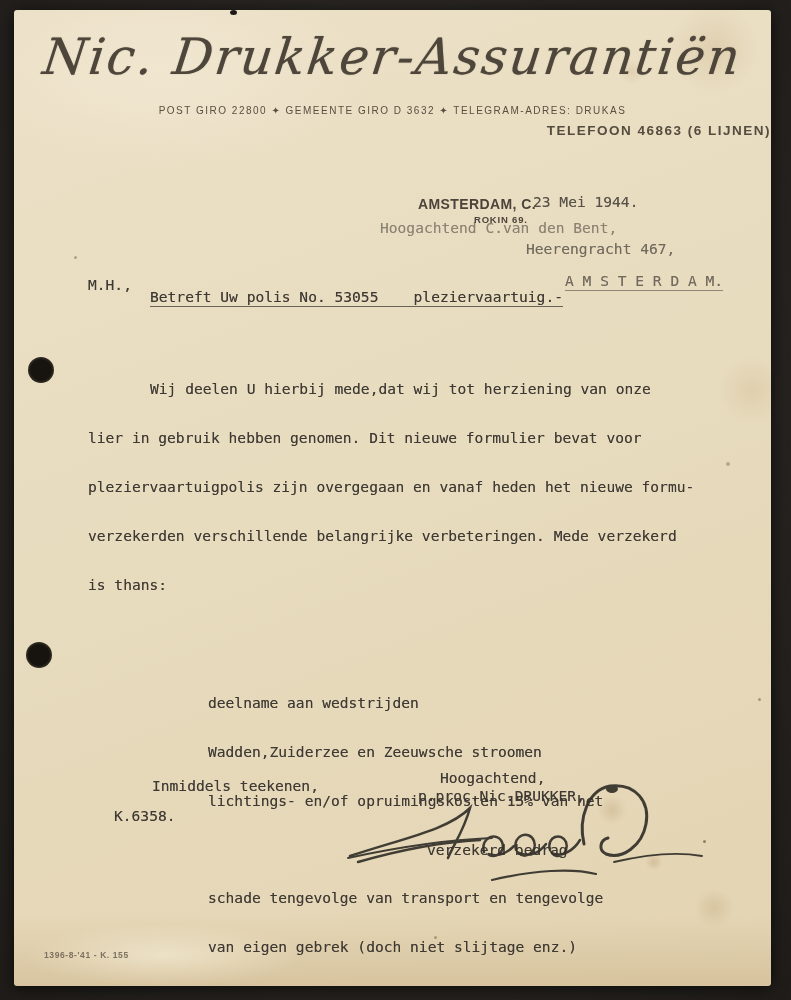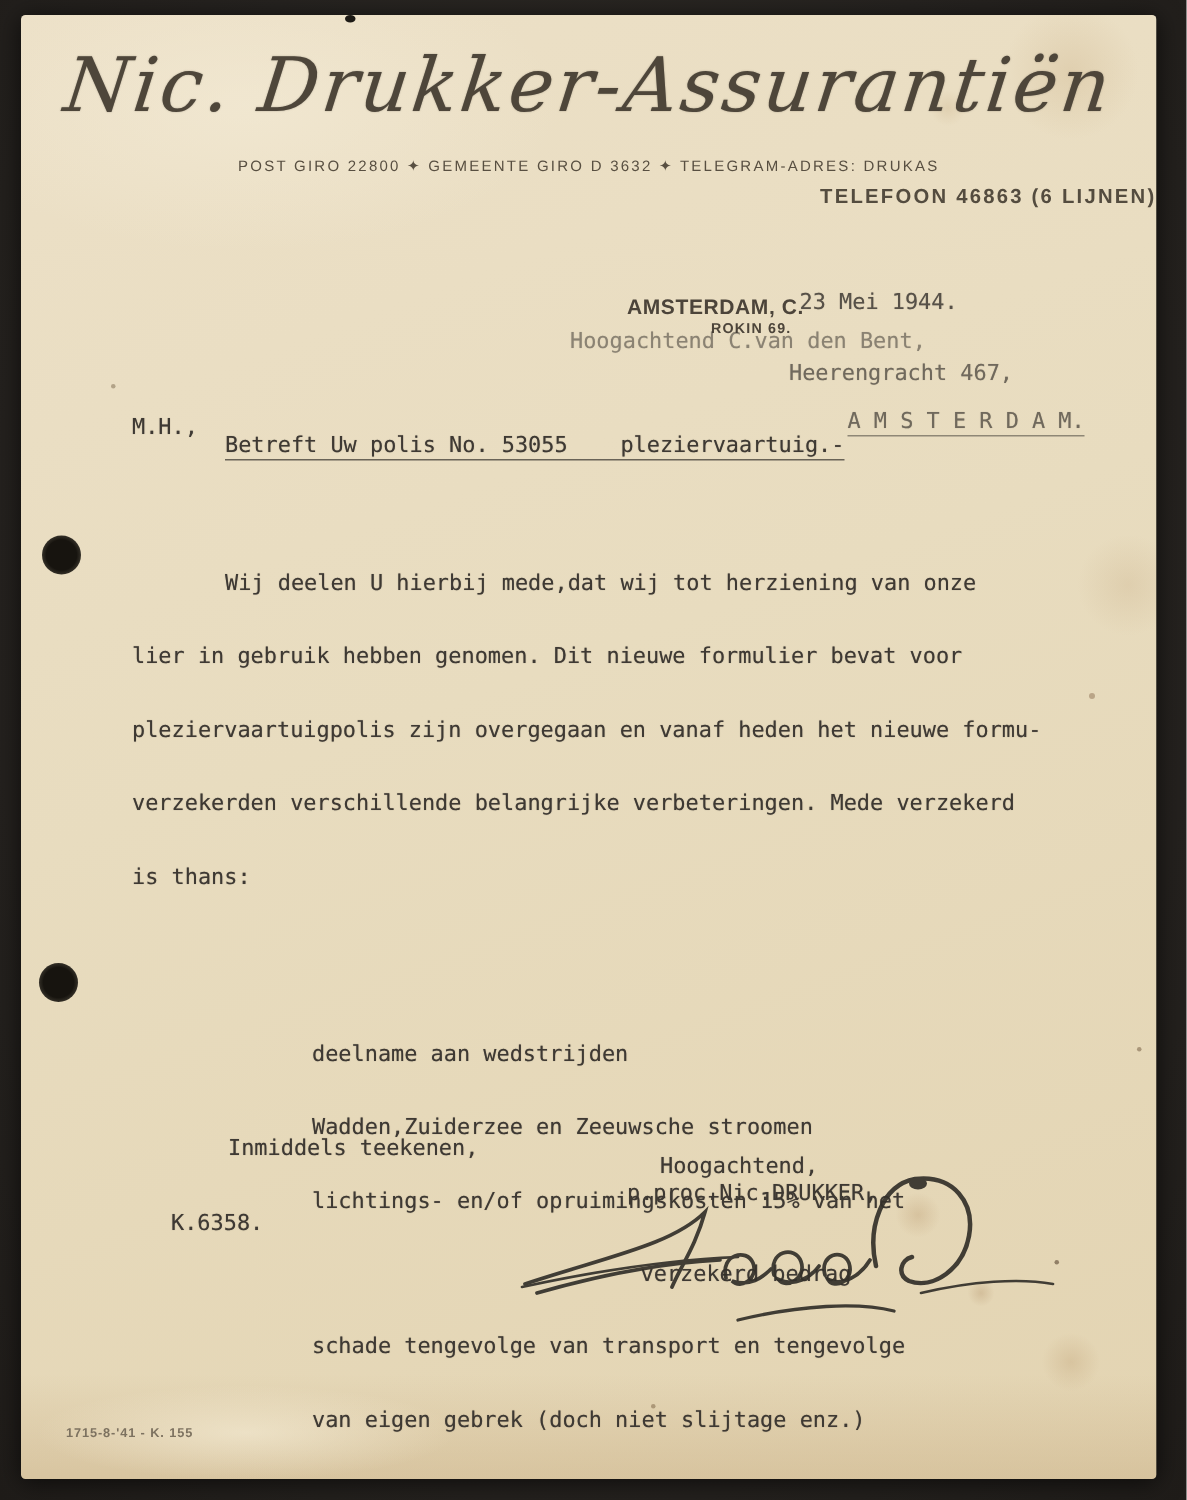--- a/index.html
+++ b/index.html
@@ -66,21 +66,21 @@
     text-shadow:0 0 .6px rgba(62,57,51,.55);
   }
   .f85{opacity:.85}.f70{opacity:.7}.f55{opacity:.55}
   .ul{border-bottom:1.4px solid rgba(62,57,51,.75);display:inline-block;padding-bottom:1px;}
   .body-block{position:absolute;left:74px;top:306px;width:640px;}
   .body-block .tline{position:static;display:block;}
   .para{margin:0 0 4px 0;}
   .ind{padding-left:62px;}
   .li{padding-left:120px;}
   .li-deep{padding-left:339px;}
-  .closing-pre{left:138px;top:748px;}
+  .closing-pre{left:138px;top:768px;}
   .valediction{left:426px;top:760px;}
   .signatory{left:404px;top:778px;}
   .kref{left:100px;top:798px;}
   .sig{position:absolute;left:330px;top:768px;}
   .footer-code{
     position:absolute;left:30px;top:940px;
     font-family:"Liberation Sans", sans-serif;font-size:8.5px;font-weight:bold;
     letter-spacing:.6px;color:#7d7260;
   }
 </style>
@@ -137,21 +137,21 @@
       <path d="M140,74 C136,58 154,54 158,64 C162,74 150,82 144,76 C156,80 164,74 170,68"></path>
       <path d="M172,72 C168,56 186,52 190,63 C194,74 180,82 175,75 C186,80 196,74 202,66"></path>
       <path d="M206,72 C202,58 218,54 222,64 C226,76 212,82 208,75 C218,80 230,72 236,62"></path>
       <path d="M240,66 C234,40 244,12 266,8 C292,5 306,24 302,46 C298,68 278,82 262,76 C254,72 256,62 264,60" stroke-width="3"></path>
       <path d="M270,84 C304,76 336,74 358,78" stroke-width="1.8"></path>
       <path d="M148,102 C190,92 228,90 252,96" stroke-width="2.2"></path>
       <ellipse cx="268" cy="11" rx="6" ry="4" fill="#33302a" stroke="none"></ellipse>
     </g>
   </svg>
 
-  <div class="footer-code">1715-8-'41 - K. 155</div>
+  <div class="footer-code">1396-8-'41 - K. 155</div>
 
   <div class="hole" style="left:14px;top:347px;"></div>
   <div class="hole" style="left:12px;top:632px;"></div>
   <div class="speck" style="left:216px;top:0px;width:7px;height:5px;background:#1d1a15;"></div>
   <div class="speck" style="left:689px;top:830px;width:3px;height:3px;background:rgba(90,70,50,.6);"></div>
   <div class="speck" style="left:744px;top:688px;width:3px;height:3px;background:rgba(110,85,60,.5);"></div>
   <div class="speck" style="left:420px;top:926px;width:3px;height:3px;background:rgba(120,95,65,.5);"></div>
   <div class="speck" style="left:712px;top:452px;width:4px;height:4px;background:rgba(130,100,70,.45);"></div>
   <div class="speck" style="left:60px;top:246px;width:3px;height:3px;background:rgba(110,90,65,.45);"></div>
 </div>

